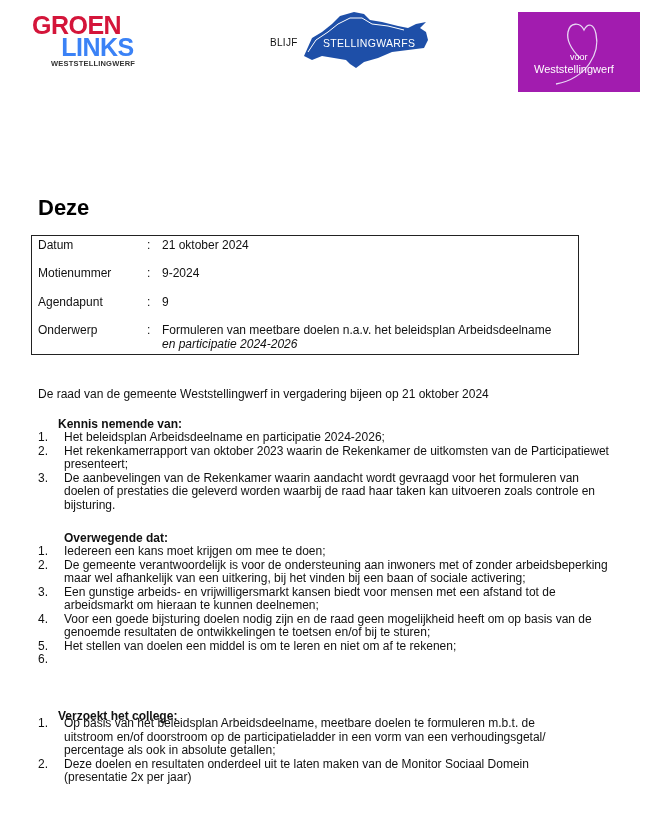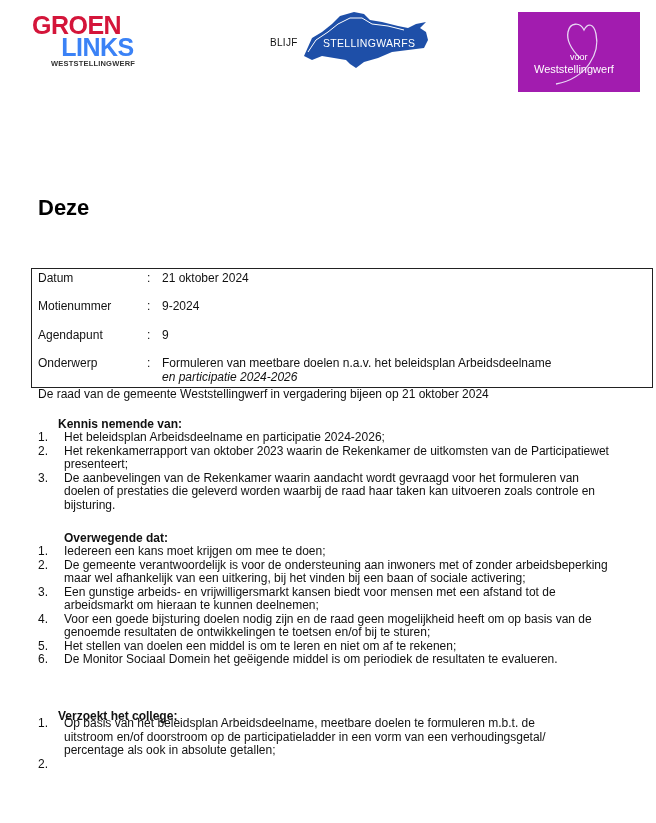--- a/index.html
+++ b/index.html
@@ -19,21 +19,21 @@
 
   .logo-vw { position: absolute; left: 518px; top: 12px; width: 122px; height: 80px; background: #a21caf; }
   .vw-heart { position: absolute; left: 0; top: 0; }
   .vw-voor { position: absolute; left: 52px; top: 40px; font-size: 9px; color: #fff; }
   .vw-name { position: absolute; left: 16px; top: 51px; font-size: 11px; color: #fff; }
 
   
   .title { position: absolute; left: 38px; top: 195px; font-size: 22px; font-weight: bold; color: #000; }
 
   
-  .info-box { position: absolute; left: 31px; top: 235px; width: 622px; height: 120px; border: 1px solid #222; margin-top: 33px; }
+  .info-box { position: absolute; left: 31px; top: 235px; width: 548px; height: 120px; border: 1px solid #222; }
   .info-row { position: absolute; left: 6px; font-size: 12px; line-height: 13.5px; color: #111; }
   .info-label { position: absolute; left: 0; width: 100px; }
   .info-colon { position: absolute; left: 109px; }
   .info-value { position: absolute; left: 124px; width: 440px; }
 
   
   .body-text { position: absolute; left: 38px; font-size: 12px; line-height: 13.5px; color: #111; }
   .section-head { position: absolute; left: 38px; font-size: 12px; font-weight: bold; color: #111; padding-left: 20px; }
   .list { position: absolute; left: 38px; width: 580px; font-size: 12px; line-height: 13.5px; color: #111; }
   .li { position: relative; padding-left: 26px; }
@@ -128,26 +128,26 @@
   <div class="li">
     <span class="num">4.</span>
     <span>Voor een goede bijsturing doelen nodig zijn en de raad geen mogelijkheid heeft om op basis van de genoemde resultaten de ontwikkelingen te toetsen en/of bij te sturen;</span>
   </div>
   <div class="li">
     <span class="num">5.</span>
     <span>Het stellen van doelen een middel is om te leren en niet om af te rekenen;</span>
   </div>
   <div class="li">
     <span class="num">6.</span>
-    <span>De Monitor Sociaal Domein het geëigende middel is om periodiek de resultaten te evalueren.</span>
   </div>
 </div>
 
 <div class="section-head" style="top:703px;margin-top:6px;">Verzoekt het college:</div>
 <div class="list" style="top:717px; width:540px;">
   <div class="li">
     <span class="num">1.</span>
     <span>Op basis van het beleidsplan Arbeidsdeelname, meetbare doelen te formuleren m.b.t. de uitstroom en/of doorstroom op de participatieladder in een vorm van een verhoudingsgetal/ percentage als ook in absolute getallen;</span>
   </div>
   <div class="li">
     <span class="num">2.</span>
+    <span>Deze doelen en resultaten onderdeel uit te laten maken van de Monitor Sociaal Domein (presentatie 2x per jaar)</span>
   </div>
 </div>
 
 </body></html>

